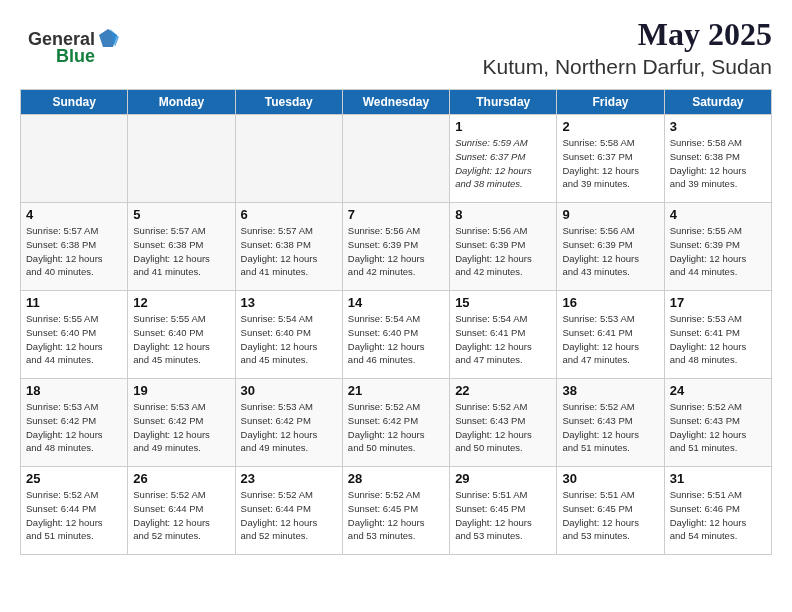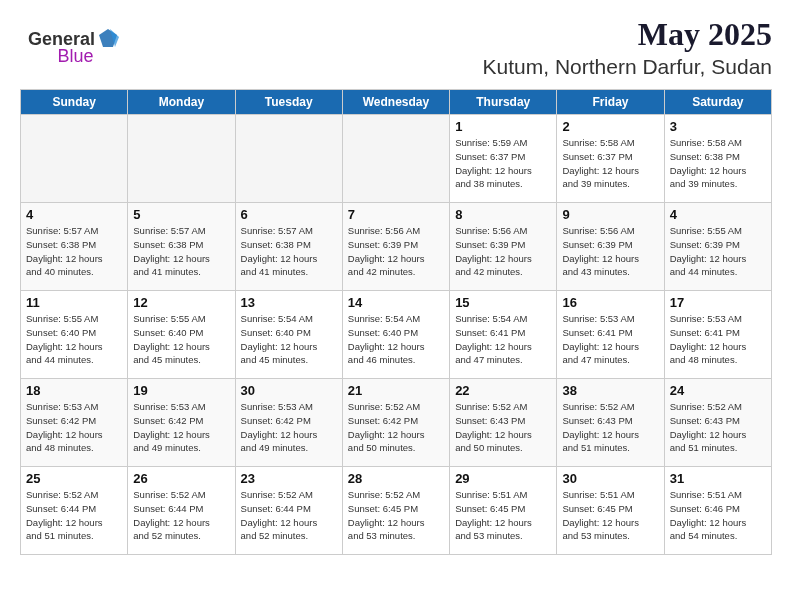--- a/index.html
+++ b/index.html
@@ -27,22 +27,22 @@
       display: flex;
       align-items: center;
     }
     .logo-text-general {
       font-size: 18px;
       font-weight: bold;
       color: #333;
     }
     .logo-text-blue {
       font-size: 18px;
-      font-weight: normal;
-      color: #a21caf;
+      font-weight: bold;
+      color: #15803d;
     }
     .title-block {
       text-align: right;
     }
     .month-title {
       font-size: 32px;
       font-weight: bold;
       color: #1a1a2e;
       font-family: Liberation Serif, serif;
     }
@@ -129,21 +129,21 @@
         </tr>
     </thead>
     <tbody id="calendar-body">
     <tr>
           <td class="empty"></td>
           <td class="empty"></td>
           <td class="empty"></td>
           <td class="empty"></td>
           <td>
             <span class="day-num">1</span>
-            <div class="day-info" style="white-space: pre-line;">Sunrise: 5:59 AM
+            <div class="day-info" style="white-space: pre-line; font-style: italic;">Sunrise: 5:59 AM
 Sunset: 6:37 PM
 Daylight: 12 hours
 and 38 minutes.</div>
           </td>
           <td>
             <span class="day-num">2</span>
             <div class="day-info" style="white-space: pre-line;">Sunrise: 5:58 AM
 Sunset: 6:37 PM
 Daylight: 12 hours
 and 39 minutes.</div>

